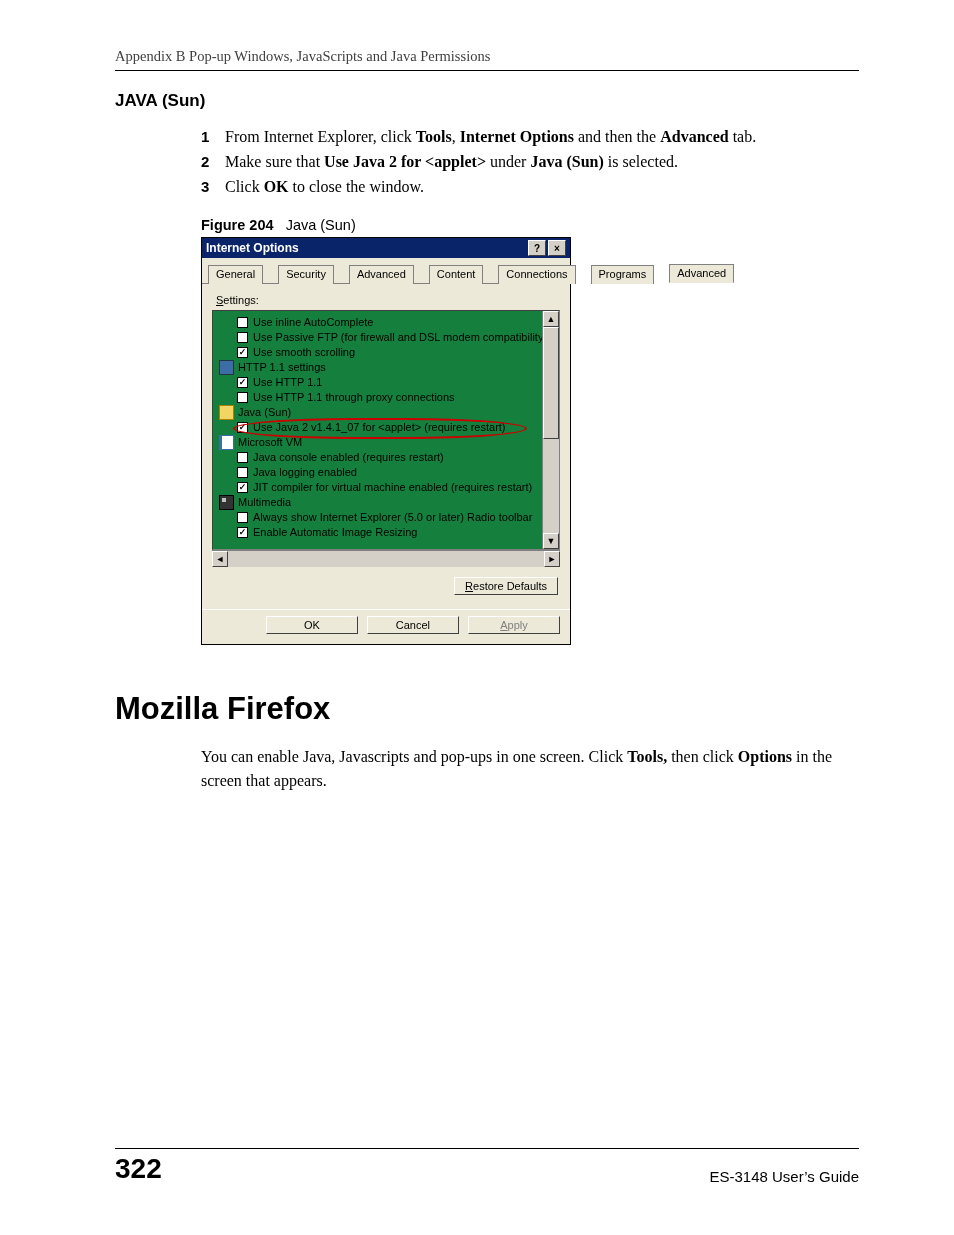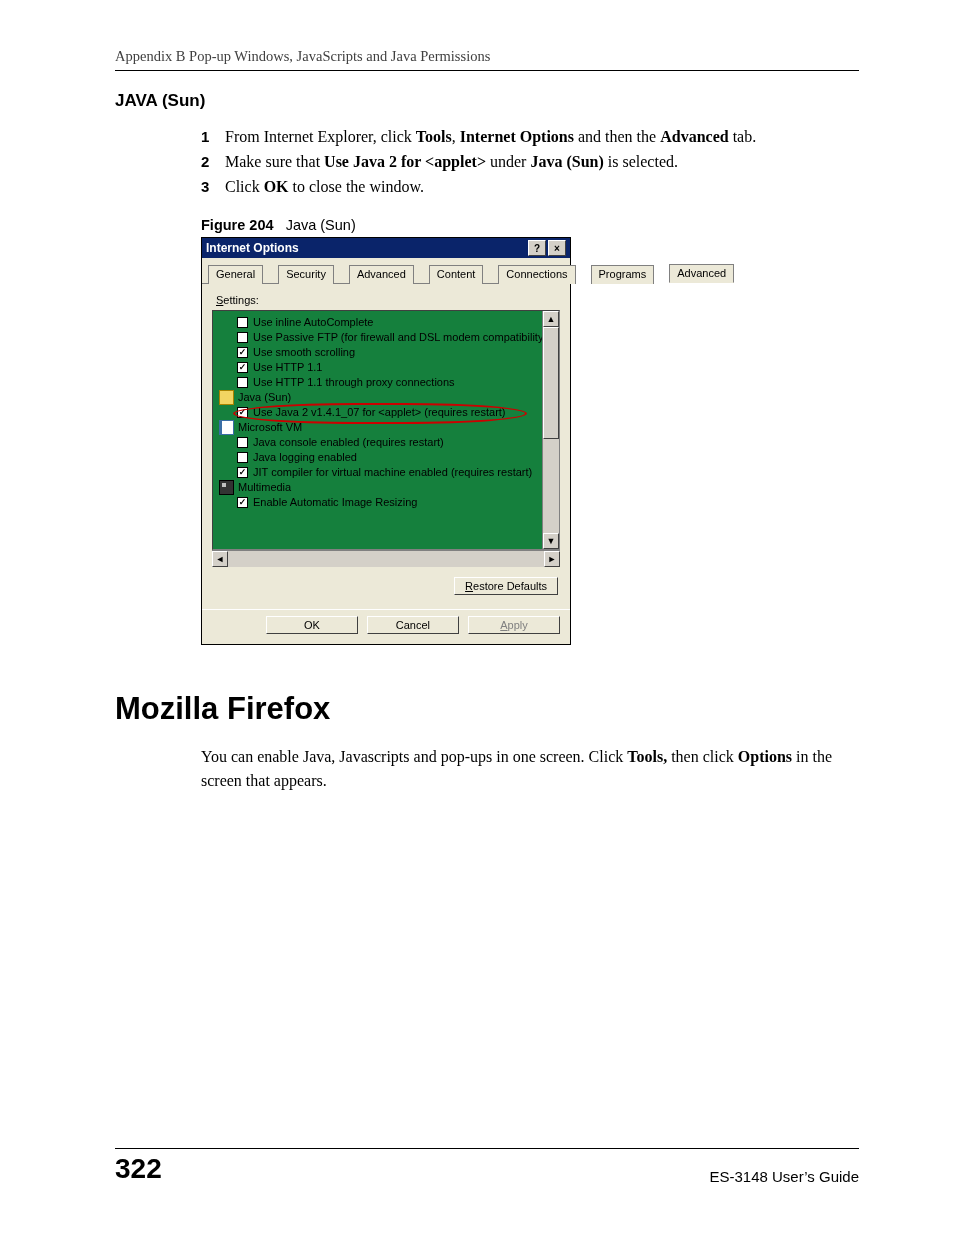--- a/index.html
+++ b/index.html
@@ -277,20 +277,24 @@
               <span>Use inline AutoComplete</span>
             </div>
             <div class="tree-row ind1">
               <span class="chk"></span>
               <span>Use Passive FTP (for firewall and DSL modem compatibility)</span>
             </div>
             <div class="tree-row ind1">
               <span class="chk">✓</span>
               <span>Use smooth scrolling</span>
             </div>
+            <div class="tree-row ind0">
+              <span class="cat-icon ic-blue"></span>
+              <span>HTTP 1.1 settings</span>
+            </div>
             <div class="tree-row ind1">
               <span class="chk">✓</span>
               <span>Use HTTP 1.1</span>
             </div>
             <div class="tree-row ind1">
               <span class="chk"></span>
               <span>Use HTTP 1.1 through proxy connections</span>
             </div>
             <div class="tree-row ind0">
               <span class="cat-icon ic-yel"></span>
@@ -313,20 +317,24 @@
               <span class="chk"></span>
               <span>Java logging enabled</span>
             </div>
             <div class="tree-row ind1">
               <span class="chk">✓</span>
               <span>JIT compiler for virtual machine enabled (requires restart)</span>
             </div>
             <div class="tree-row ind0">
               <span class="cat-icon ic-mm"></span>
               <span>Multimedia</span>
+            </div>
+            <div class="tree-row ind1">
+              <span class="chk"></span>
+              <span>Always show Internet Explorer (5.0 or later) Radio toolbar</span>
             </div>
             <div class="tree-row ind1">
               <span class="chk">✓</span>
               <span>Enable Automatic Image Resizing</span>
             </div>
           </div>
         <div class="vscroll">
           <div class="arrow up">▲</div>
           <div class="thumb"></div>
           <div class="arrow down">▼</div>

